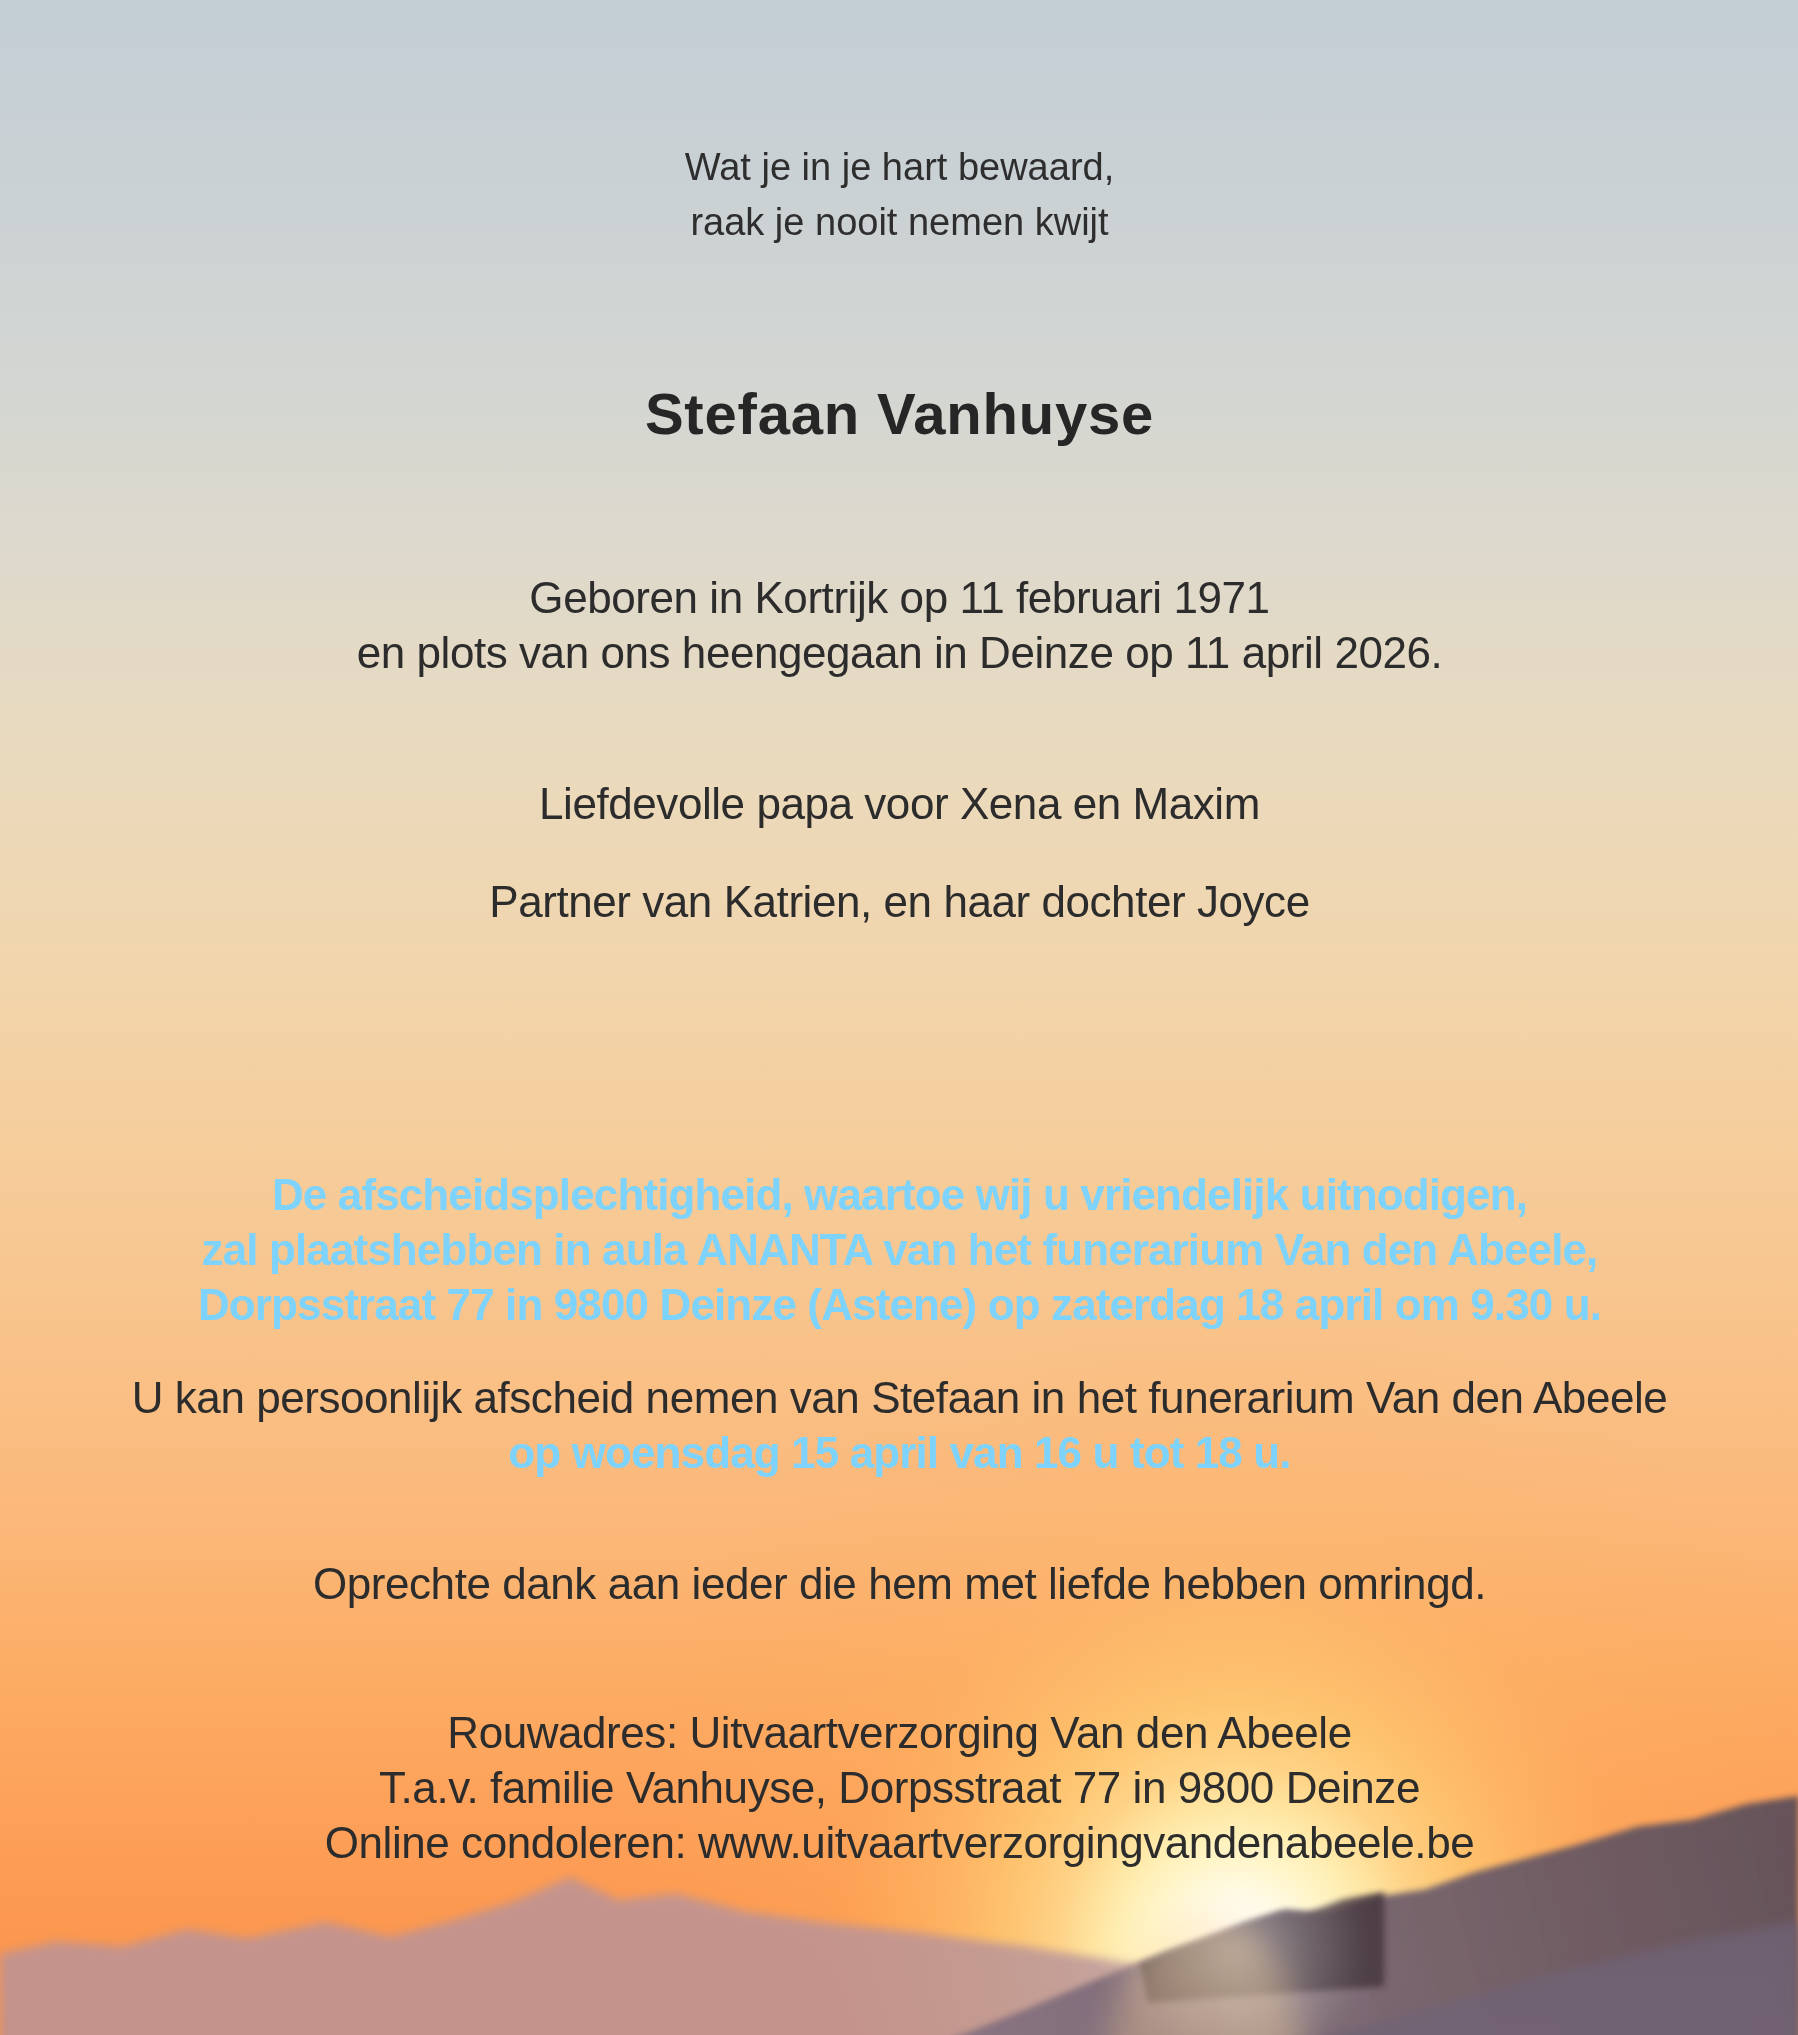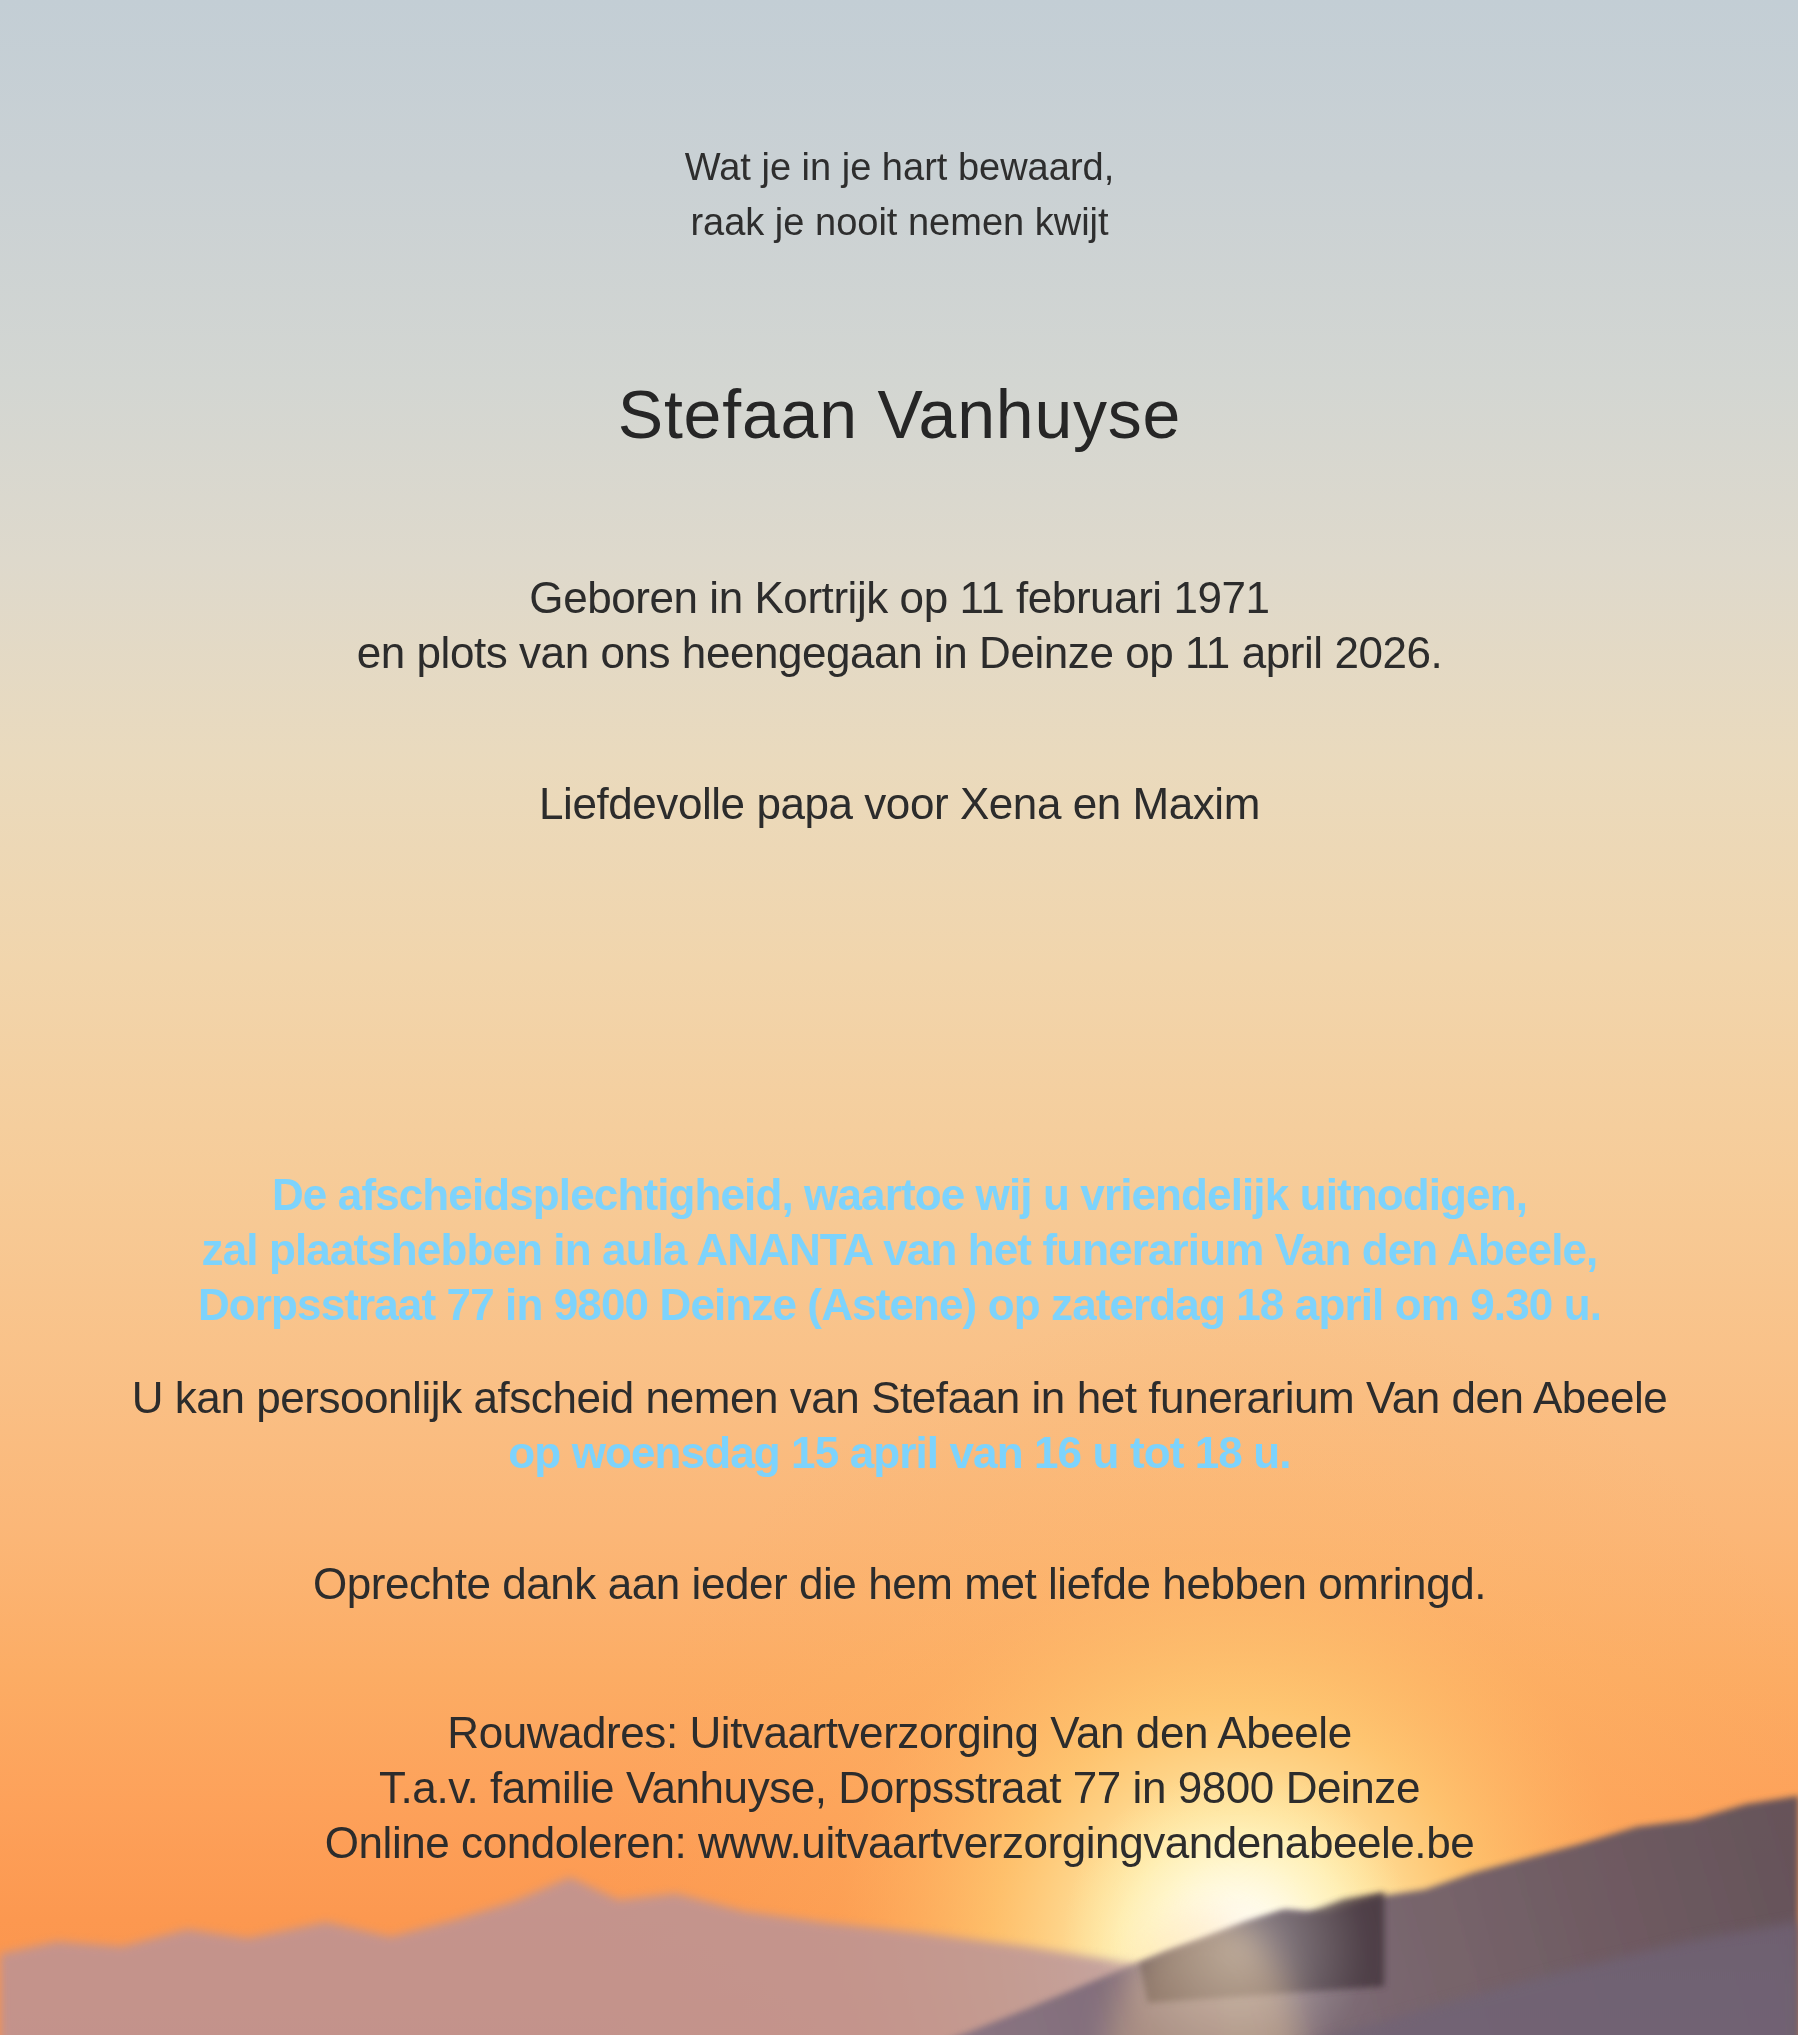--- a/index.html
+++ b/index.html
@@ -14,21 +14,21 @@
   .bg { position:absolute; inset:0; width:1799px; height:2544px; }
   .txt {
     position:absolute;
     left:0;
     width:100%;
     text-align:center;
     transform:translateY(-50%);
   }
   .line { display:block; }
   .quote  { font-size:38px; line-height:55px; letter-spacing:0; color:#2e2e2e; }
-  .name   { font-size:68px; line-height:1.15; letter-spacing:0.8px; color:#262626; }
+  .name   { font-size:58px; line-height:1.15; letter-spacing:0.8px; color:#262626;font-weight:bold; }
   .body   { font-size:44px; line-height:55px; letter-spacing:-0.01em; color:#2c2c2c; }
   .bold   { font-weight:700; letter-spacing:-0.02em; color:#7dd3fc; }
 </style>
 </head>
 <body>
 
 <div class="card">
 
   <svg class="bg" viewBox="0 0 4419 6250" preserveAspectRatio="none" xmlns="http://www.w3.org/2000/svg">
     <defs>
@@ -181,20 +181,21 @@
   </div>
 
   <div class="txt name" style="top:414px">Stefaan Vanhuyse</div>
 
   <div class="txt body" style="top:625px">
     <span class="line">Geboren in Kortrijk op 11 februari 1971</span>
     <span class="line">en plots van ons heengegaan in Deinze op 11 april 2026.</span>
   </div>
 
   <div class="txt body" style="top:803px">Liefdevolle papa voor Xena en Maxim</div>
+  <div class="txt body" style="top:901px">Partner van Katrien, en haar dochter Joyce</div>
 
   <div class="txt body bold" style="top:1249px">
     <span class="line">De afscheidsplechtigheid, waartoe wij u vriendelijk uitnodigen,</span>
     <span class="line">zal plaatshebben in aula ANANTA van het funerarium Van den Abeele,</span>
     <span class="line">Dorpsstraat 77 in 9800 Deinze (Astene) op zaterdag 18 april om 9.30 u.</span>
   </div>
 
   <div class="txt body" style="top:1425px">
     <span class="line">U kan persoonlijk afscheid nemen van Stefaan in het funerarium Van den Abeele</span>
     <span class="line bold">op woensdag 15 april van 16 u tot 18 u.</span>

